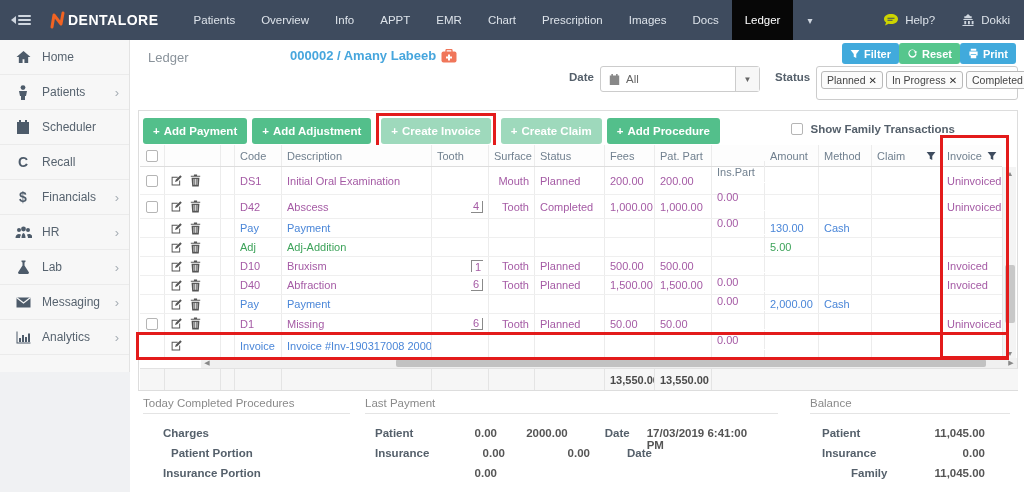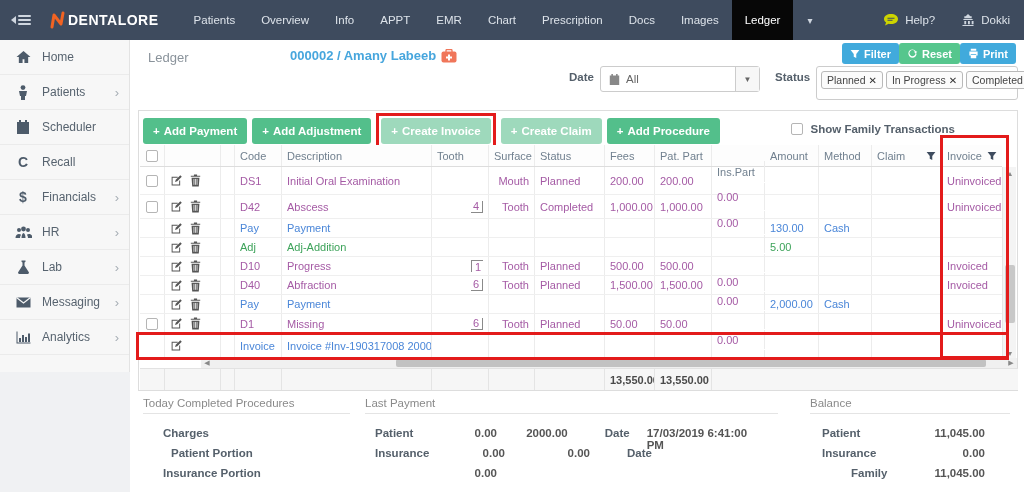--- a/index.html
+++ b/index.html
@@ -129,22 +129,22 @@
       <span class="brand-text">DENTALORE</span>
     </div>
     <div class="navitems">
       <div class="navitem">Patients</div>
       <div class="navitem">Overview</div>
       <div class="navitem">Info</div>
       <div class="navitem">APPT</div>
       <div class="navitem">EMR</div>
       <div class="navitem">Chart</div>
       <div class="navitem">Prescription</div>
+      <div class="navitem">Images</div>
       <div class="navitem">Docs</div>
-      <div class="navitem">Images</div>
       <div class="navitem active">Ledger</div>
       <div class="nav-caret">▾</div>
     </div>
     <div class="nav-right">
       <div class="nav-chunk">
         <svg width="16" height="14" viewBox="0 0 16 14">
           <path fill="#cdd400" d="M8 1c4 0 7 2 7 5s-3 5-7 5c-.8 0-1.6-.1-2.3-.3L2 12.5 3.1 9.6C1.8 8.6 1 7.4 1 6c0-3 3-5 7-5z"></path>
           <path fill="#3e4b5e" d="M4.5 4.8h7v1h-7zM4.5 6.8h5v1h-5z"></path>
         </svg>
         <span>Help?</span>
@@ -503,21 +503,21 @@
       </span>
       <span class="icbtn ic-trash">
         <svg width="11" height="13" viewBox="0 0 14 16">
                     <path fill="#555" d="M5 0.5h4v1.3h4v1.4H1V1.8h4zM2 4.5h10l-.8 11H2.8z"></path>
                     <path d="M5 6v7.5M7 6v7.5M9 6v7.5" stroke="#f6f6f6" stroke-width="1"></path>
                   </svg>
       </span>
     </div>
     <div class="c c-sp"></div>
     <div class="c c-code">D10</div>
-    <div class="c c-desc">Progress</div>
+    <div class="c c-desc">Bruxism</div>
     <div class="c c-tooth">
                 <span class="tooth-num tooth-tl">1</span>
               </div>
     <div class="c c-surf">Tooth</div>
     <div class="c c-stat">Planned</div>
     <div class="c c-fees">500.00</div>
     <div class="c c-pat">500.00</div>
     <div class="c c-ins">0.00</div>
     <div class="c c-amt"></div>
     <div class="c c-mth"></div>

